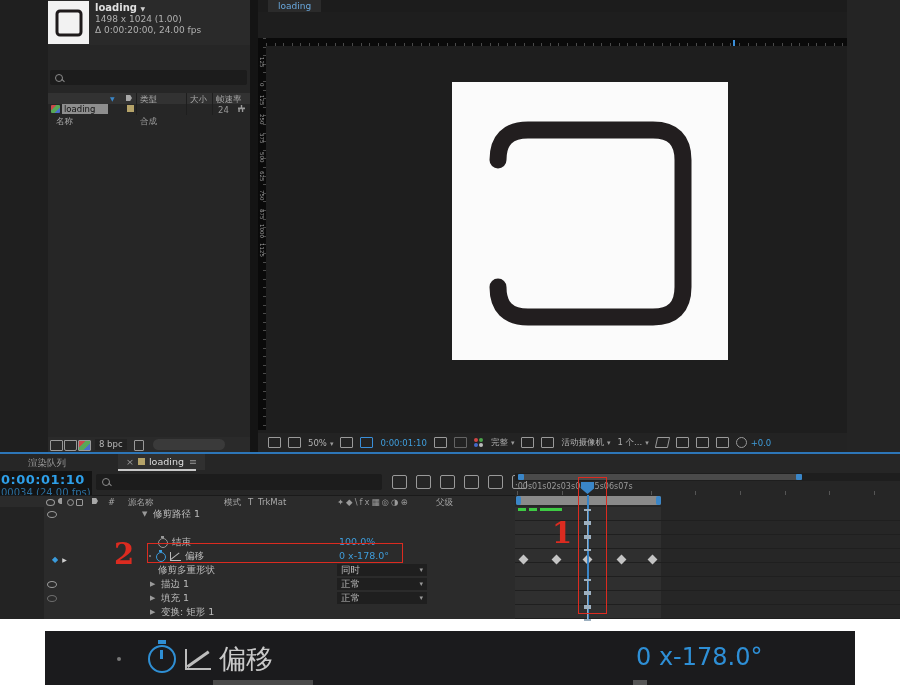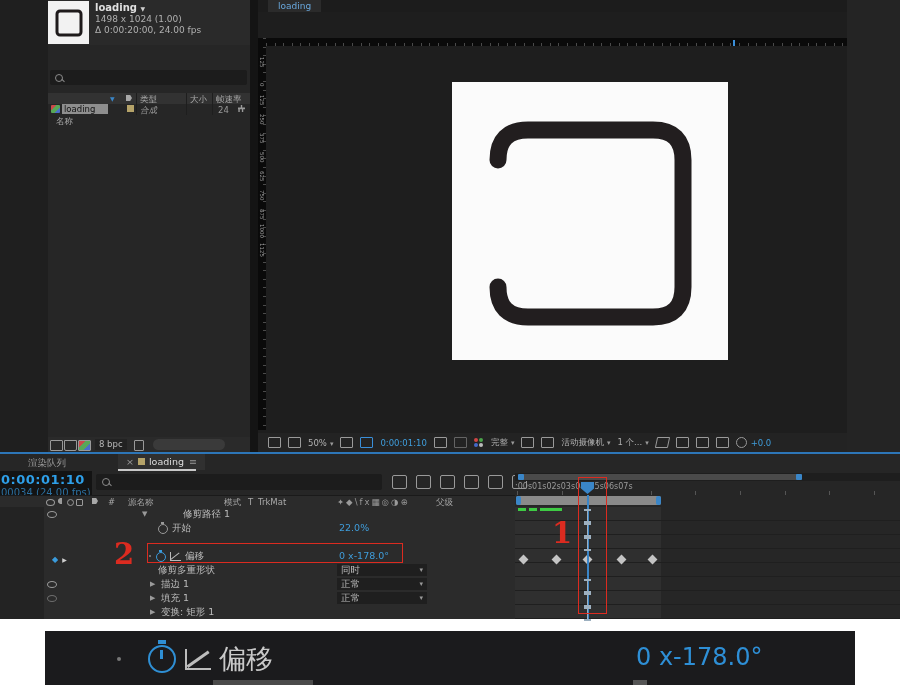--- a/index.html
+++ b/index.html
@@ -169,21 +169,21 @@
       <span class="abs" style="left:168px;top:1px;">帧速率</span>
     </div>
     <div class="colline" style="left:88px;"></div>
     <div class="colline" style="left:138px;"></div>
     <div class="colline" style="left:164px;"></div>
 
     <div class="proj-row">
       <span class="abs" style="left:3px;top:1px;width:9px;height:8px;background:linear-gradient(135deg,#c94a4a 0 33%,#58a758 33% 66%,#4a6fc9 66%);border-radius:1px;"></span>
       <span class="sel-name">loading</span>
       <span class="lbl-square" style="left:79px;top:1px;"></span>
-      <span class="abs" style="left:92px;top:1px;font-style:italic;">合成</span>
+      <span class="abs" style="left:92px;top:12px;">合成</span>
       <span class="abs" style="left:170px;top:1px;">24</span>
       <span class="abs" style="left:190px;top:1px;width:7px;height:7px;background:#9a9a9a;clip-path:polygon(40% 0,60% 0,60% 35%,100% 35%,100% 60%,75% 60%,75% 100%,55% 100%,55% 60%,25% 60%,25% 100%,5% 100%,5% 60%,0 60%,0 35%,40% 35%);"></span>
     </div>
 
     <div class="proj-foot">
       <span class="foot-ic" style="left:2px;"></span>
       <span class="foot-ic" style="left:16px;border-radius:0 0 2px 2px;"></span>
       <span class="foot-ic" style="left:30px;background:linear-gradient(135deg,#c94a4a 0 33%,#58a758 33% 66%,#4a6fc9 66%);"></span>
       <span class="bpc">8 bpc</span>
       <span class="foot-ic" style="left:86px;width:8px;"></span>
@@ -277,29 +277,29 @@
       <span class="abs" style="left:337px;top:1px;letter-spacing:2px;color:#9a9a9a;">✦◆\fx▦◎◑⊕</span>
       <span class="abs" style="left:436px;top:1px;">父级</span>
     </div>
 
     <div class="tl-rows">
       <div class="tl-gutter"></div>
 
       <div class="row" style="top:0;">
         <span class="eye"></span>
         <span class="twirl" style="left:142px;top:0;">▼</span>
-        <span class="lbl" style="left:153px;margin-left:30px;">修剪路径 1</span>
-      </div>
-
-      <div class="row" style="top:14px;">
+        <span class="lbl" style="left:153px;">修剪路径 1</span>
+      </div>
+
+
+      <div class="row" style="top:28px;">
         <span class="sw" style="left:158px;"></span>
-        <span class="lbl" style="left:172px;">开始</span>
-        <span class="val">22.0%</span>
-      </div>
-
+        <span class="lbl" style="left:172px;">结束</span>
+        <span class="val">100.0%</span>
+      </div>
 
       <div class="row" style="top:42px;">
         <span class="kf-nav">
           <span class="d">◆</span><span class="n">▶</span>
         </span>
         <span class="abs" style="left:149px;top:6px;width:2px;height:2px;background:#888;border-radius:50%;"></span>
         <span class="sw bluesw" style="left:156px;"></span>
         <span class="graphic" style="left:170px;"></span>
         <span class="lbl" style="left:185px;">偏移</span>
         <span class="val">0 x-178.0°</span>

